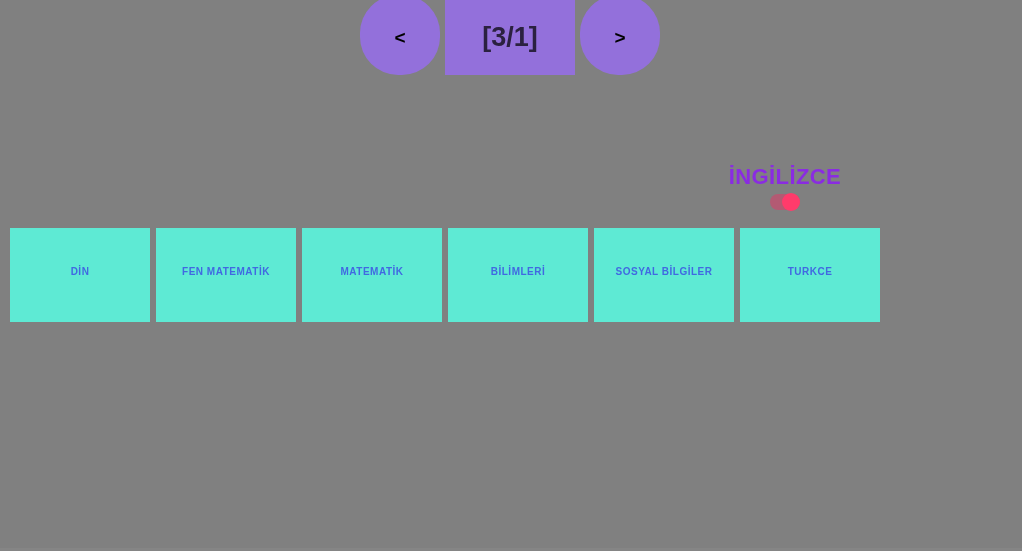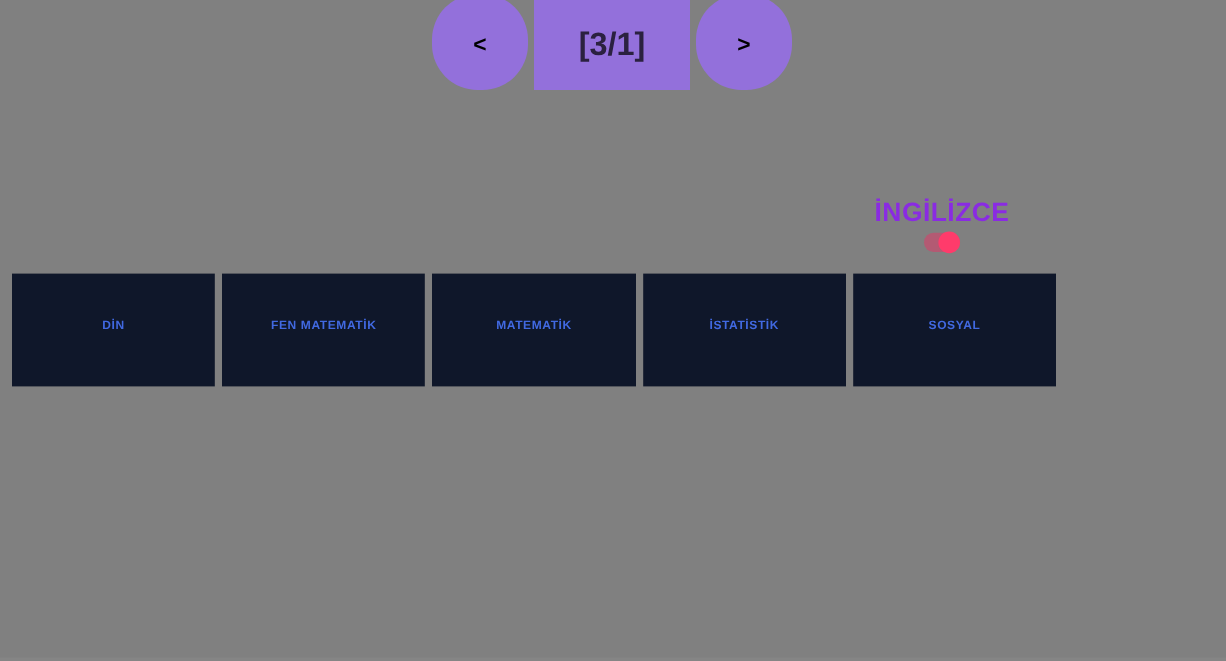--- a/index.html
+++ b/index.html
@@ -101,21 +101,21 @@
     position: absolute;
     left: 10px;
     top: 228px;
     width: 870px;
     height: 94px;
     display: flex;
     gap: 6px;
   }
   .card {
     flex: 1 1 0;
-    background: #0f172a;
+    background: #5eead4;
     display: flex;
     align-items: center;
     justify-content: center;
     cursor: pointer;
     overflow: hidden;
   }
   .card-label {
     color: #4169E1;
     font-size: 10px;
     font-weight: bold;
@@ -166,20 +166,23 @@
   <div class="card">
     <span class="card-label">DİN</span>
   </div>
   <div class="card">
     <span class="card-label">FEN MATEMATİK</span>
   </div>
   <div class="card">
     <span class="card-label">MATEMATİK</span>
   </div>
   <div class="card">
-    <span class="card-label">İSTATİSTİK</span>
+    <span class="card-label">BİLİMLERİ</span>
   </div>
   <div class="card">
-    <span class="card-label">SOSYAL</span>
+    <span class="card-label">SOSYAL BİLGİLER</span>
+  </div>
+  <div class="card">
+    <span class="card-label">TURKCE</span>
   </div>
 </div>
 
 <div id="bottom-strip"></div>
 
 </body></html>

